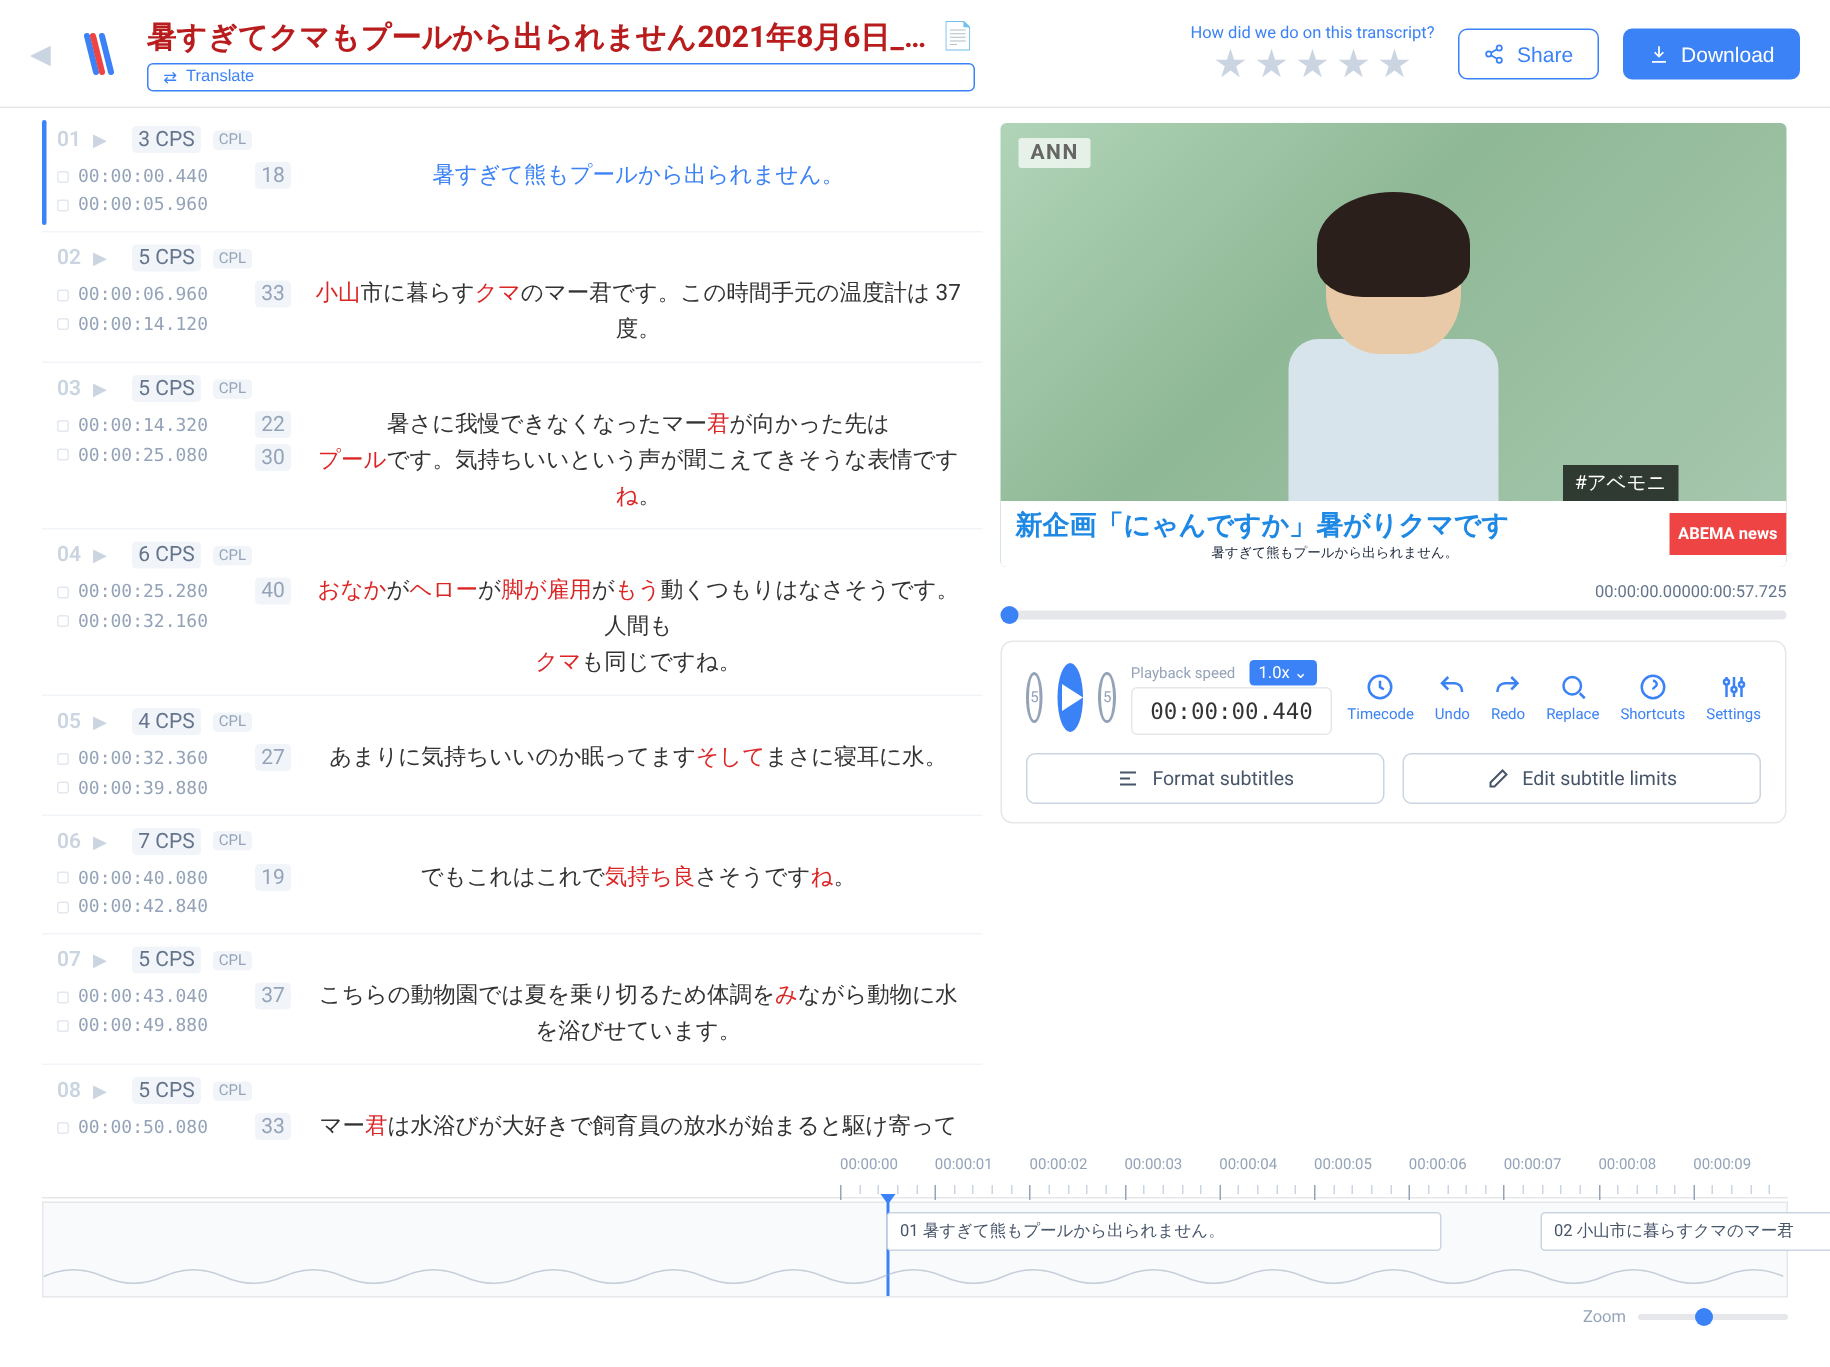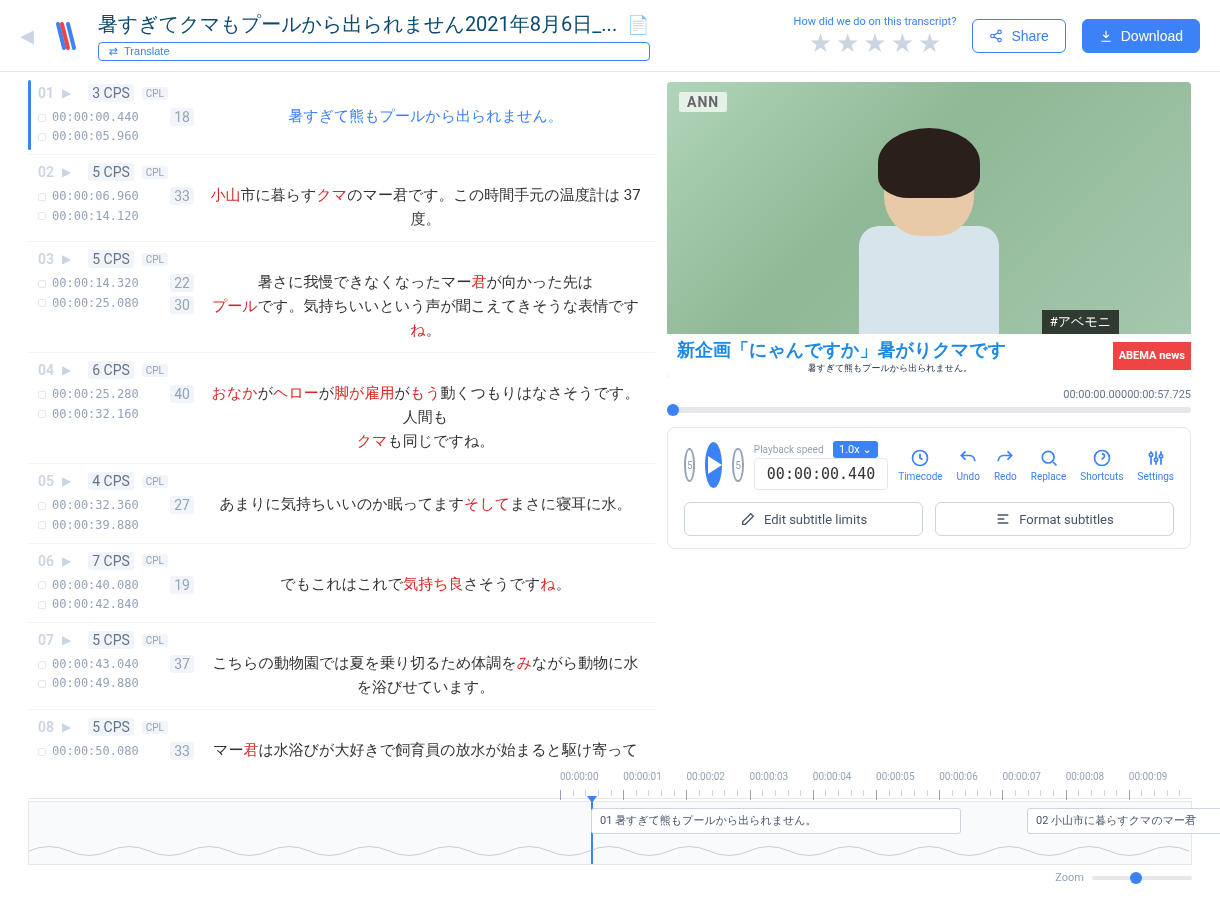--- a/index.html
+++ b/index.html
@@ -2,21 +2,21 @@
 <html><head>
 <meta charset="utf-8">
 <style>
 * { box-sizing: border-box; margin: 0; padding: 0; }
 body { font-family: -apple-system, BlinkMacSystemFont, "Segoe UI", Roboto, sans-serif; background: #fff; color: #333; font-size: 14px; width: 1220px; height: 911px; overflow: hidden; position: relative; }
 .header { height: 72px; border-bottom: 1px solid #e5e7eb; display: flex; align-items: center; padding: 0 20px; gap: 16px; }
 .back-btn { color: #cbd5e1; font-size: 18px; cursor: pointer; }
 .logo { width: 32px; height: 32px; }
 .title-block { flex: 0 0 auto; min-width: 0; display: flex; flex-direction: column; gap: 4px; }
 .title-row { display: flex; align-items: center; gap: 10px; }
-.page-title { font-size: 20px; font-weight: 400; white-space: nowrap; overflow: hidden; text-overflow: ellipsis; max-width: 520px; color: #0c4a6e; }
+.page-title { font-size: 20px; font-weight: 700; white-space: nowrap; overflow: hidden; text-overflow: ellipsis; max-width: 520px; color: #b91c1c; }
 .notes-icon { color: #3b82f6; font-size: 18px; }
 .translate-btn { display: inline-flex; align-items: center; gap: 6px; border: 1px solid #3b82f6; color: #3b82f6; background: #fff; border-radius: 4px; padding: 2px 10px; font-size: 11px; cursor: pointer; }
 .header-spacer { flex: 1; }
 .rating-block { display: flex; flex-direction: column; align-items: center; gap: 2px; }
 .rating-label { font-size: 11px; color: #3b82f6; }
 .stars { display: flex; gap: 4px; }
 .star { font-size: 26px; color: #cbd5e1; cursor: pointer; line-height: 1; }
 .hdr-btn { display: inline-flex; align-items: center; gap: 8px; border-radius: 6px; padding: 8px 16px; font-size: 14px; font-weight: 500; cursor: pointer; }
 .share-btn { border: 1px solid #3b82f6; color: #3b82f6; background: #fff; }
 .download-btn { border: 1px solid #3b82f6; background: #3b82f6; color: #fff; }
@@ -348,29 +348,29 @@
                 <circle cx="12" cy="14" r="2" fill="#fff"></circle>
                 <circle cx="18" cy="10" r="2" fill="#fff"></circle>
               </svg>
               <span>Settings</span>
             </div>
         </div>
       </div>
       <div class="ctrl-row2">
         <div class="ctrl-btn">
           <svg width="16" height="16" viewBox="0 0 24 24" fill="none" stroke="currentColor" stroke-width="2">
+              <path d="M4 6h16M4 12h10M4 18h16"></path>
+            </svg>
+          <span>Format subtitles</span>
+        </div>
+        <div class="ctrl-btn">
+          <svg width="16" height="16" viewBox="0 0 24 24" fill="none" stroke="currentColor" stroke-width="2">
               <path d="M4 20h4L20 8l-4-4L4 16v4z"></path>
             </svg>
           <span>Edit subtitle limits</span>
-        </div>
-        <div class="ctrl-btn">
-          <svg width="16" height="16" viewBox="0 0 24 24" fill="none" stroke="currentColor" stroke-width="2">
-              <path d="M4 6h16M4 12h10M4 18h16"></path>
-            </svg>
-          <span>Format subtitles</span>
         </div>
       </div>
     </div>
   </div>
 </div>
 
 <div class="help-badge">?</div>
 
 <div class="timeline-panel">
   <div class="ruler">

